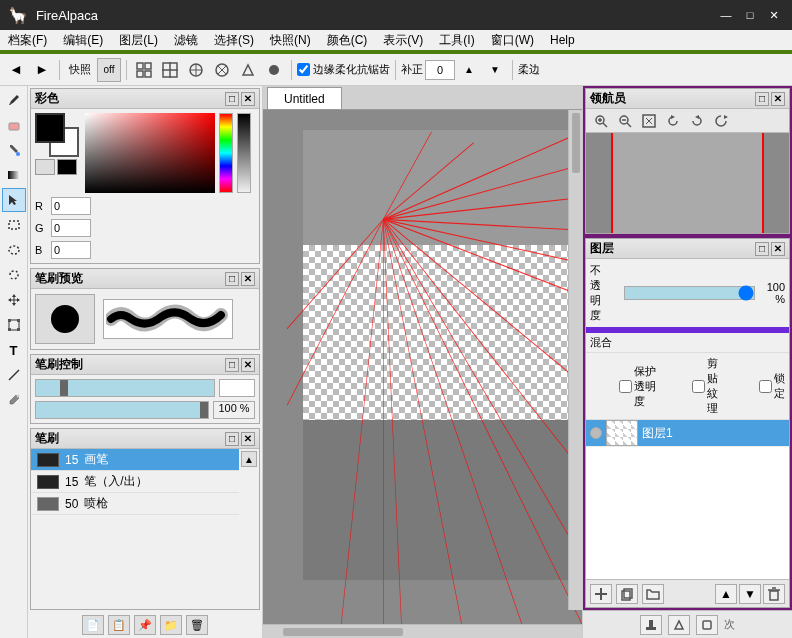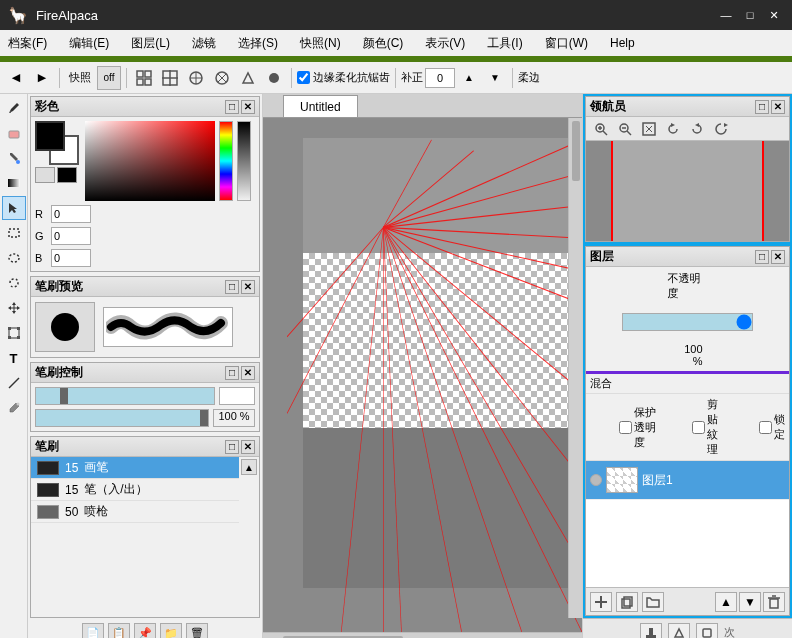--- a/index.html
+++ b/index.html
@@ -6,21 +6,21 @@
     body { width: 792px; height: 638px; background: #f0f0f0; font-family: 'MS UI Gothic', 'Microsoft YaHei', sans-serif; font-size: 12px; overflow: hidden; user-select: none; }
     
     
     #titlebar { height: 30px; background: #2b2b2b; display: flex; align-items: center; justify-content: space-between; padding: 0 8px; color: white; font-size: 13px; }
     #titlebar .title-left { display: flex; align-items: center; gap: 8px; }
     #titlebar .title-icon { color: #e8a000; font-size: 16px; }
     #titlebar .win-controls { display: flex; gap: 4px; }
     #titlebar .win-btn { width: 20px; height: 20px; display: flex; align-items: center; justify-content: center; color: white; font-size: 11px; cursor: pointer; }
 
     
-    #menubar { height: 32px; background: #f0f0f0; display: flex; align-items: center; border-bottom: 6px solid #4d7c0f; gap: 6px; }
+    #menubar { height: 24px; background: #f0f0f0; display: flex; align-items: center; border-bottom: 4px solid #4d7c0f; }
     .menu-item { padding: 2px 8px; cursor: pointer; font-size: 12px; color: #000; }
 
     
     #toolbar { height: 32px; background: #f0f0f0; display: flex; align-items: center; padding: 0 4px; gap: 2px; border-bottom: 1px solid #ccc; }
     .tb-btn { height: 24px; min-width: 24px; display: flex; align-items: center; justify-content: center; border: 1px solid transparent; cursor: pointer; padding: 0 3px; font-size: 11px; }
     .tb-sep { width: 1px; height: 20px; background: #bbb; margin: 0 3px; }
     .tb-checkbox { display: flex; align-items: center; gap: 3px; font-size: 11px; }
     .tb-label { font-size: 11px; font-family: Liberation Mono, monospace; }
     .tb-input { width: 40px; height: 20px; border: 1px solid #aaa; text-align: center; font-size: 11px; }
 
@@ -68,62 +68,62 @@
     
     #brush-list .panel-content { padding: 0; }
     .brush-list-container { height: 110px; overflow-y: auto; }
     .brush-item { display: flex; align-items: center; gap: 6px; padding: 2px 6px; cursor: pointer; border-bottom: 1px solid #e0e0e0; }
     .brush-item.active { background: #4a9fde; color: white; }
     .bl-up { width: 16px; height: 16px; display: flex; align-items: center; justify-content: center; font-size: 10px; cursor: pointer; border: 1px solid #aaa; background: #e0e0e0; }
 
     
     #canvas-area { flex: 1; display: flex; flex-direction: column; background: #8a8a8a; position: relative; overflow: hidden; }
     #canvas-tab { height: 24px; background: #d0d0d0; display: flex; align-items: flex-end; border-bottom: 1px solid #999; }
-    .canvas-tab-item { height: 22px; padding: 0 16px; background: #f0f0f0; border: 1px solid #999; border-bottom: none; display: flex; align-items: center; font-size: 12px; cursor: pointer; margin-left: 20px; }
+    .canvas-tab-item { height: 22px; padding: 0 16px; background: #f0f0f0; border: 1px solid #999; border-bottom: none; display: flex; align-items: center; font-size: 12px; cursor: pointer; margin-left: 4px; }
     .canvas-tab-item.active { background: white; }
     #canvas-viewport { flex: 1; position: relative; overflow: hidden; background: #8a8a8a; }
     #canvas-scroll-h { height: 14px; background: #d0d0d0; border-top: 1px solid #bbb; display: flex; align-items: center; }
     #canvas-scroll-v { position: absolute; right: 0; top: 0; width: 14px; height: calc(100% - 14px); background: #d0d0d0; border-left: 1px solid #bbb; }
     .scroll-thumb { background: #aaa; border-radius: 2px; }
     #h-scroll-thumb { height: 8px; width: 80px; margin: 3px auto; }
     #v-scroll-thumb { width: 8px; height: 60px; margin: 3px auto; }
     #canvas-top-gray { position: absolute; left: 40px; top: 20px; width: 270px; height: 115px; background: #9a9a9a; }
     #canvas-checker { position: absolute; left: 40px; top: 135px; width: 270px; height: 175px; background-image: 
       linear-gradient(45deg, #bbb 25%, transparent 25%), 
       linear-gradient(-45deg, #bbb 25%, transparent 25%),
       linear-gradient(45deg, transparent 75%, #bbb 75%),
       linear-gradient(-45deg, transparent 75%, #bbb 75%);
       background-size: 12px 12px;
       background-position: 0 0, 0 6px, 6px -6px, -6px 0px;
       background-color: white; }
     #canvas-bottom-gray { position: absolute; left: 40px; top: 310px; width: 270px; height: 160px; background: #7a7a7a; }
     
     
-    #right-panels { width: 210px; background: #0ea5e9; border-left: 1px solid #ccc; display: flex; flex-direction: column; }
+    #right-panels { width: 210px; background: #701a75; border-left: 1px solid #ccc; display: flex; flex-direction: column; }
 
     
     #navigator-panel { border: 1px solid #aaa; margin: 2px; }
     #nav-preview { height: 100px; background: #8a8a8a; position: relative; overflow: hidden; }
     #nav-toolbar { height: 24px; background: #e8e8e8; display: flex; align-items: center; gap: 2px; padding: 0 4px; border-bottom: 1px solid #bbb; }
     .nav-btn { width: 22px; height: 20px; display: flex; align-items: center; justify-content: center; cursor: pointer; border: 1px solid transparent; font-size: 12px; }
 
     
     #layer-panel { border: 1px solid #aaa; margin: 2px; flex: 1; display: flex; flex-direction: column; }
     #layer-panel .panel-header { }
-    .layer-opacity-row { display: flex; align-items: center; gap: 12px; padding: 4px; border-bottom: 3px solid #6d28d9; flex-direction: column; }
+    .layer-opacity-row { display: flex; align-items: center; gap: 12px; padding: 4px; border-bottom: 6px solid #6d28d9; }
     .opacity-label { font-size: 11px; width: 40px; }
     .opacity-slider { flex: 1; height: 16px; background: #add8e6; border: 1px solid #aaa; appearance: none; }
     .opacity-value { width: 30px; font-size: 11px; text-align: right; }
     .blend-row { display: flex; align-items: center; gap: 21px; padding: 2px 4px; border-bottom: 1px solid #ddd; }
     .blend-label { font-size: 11px; width: 25px; }
     .blend-select { flex: 1; height: 20px; border: 1px solid #aaa; font-size: 11px; }
     .layer-options-row { display: flex; align-items: center; gap: 6px; padding: 3px 4px; border-bottom: 1px solid #ddd; font-size: 11px; }
     .layer-options-row label { display: flex; align-items: center; gap: 2px; padding-left: 29px; }
     .layer-list { flex: 1; background: white; overflow-y: auto; }
-    .layer-item { display: flex; align-items: center; gap: 4px; padding: 6px 4px; border-bottom: 1px solid #eee; cursor: pointer; }
+    .layer-item { display: flex; align-items: center; gap: 4px; padding: 0 4px; border-bottom: 1px solid #eee; cursor: pointer; }
     .layer-item.active { background: #4a9fde; color: white; }
     .layer-vis { width: 14px; height: 14px; border: 1px solid #999; border-radius: 50%; background: #ddd; cursor: pointer; }
     .layer-thumb { width: 30px; height: 24px; background: #ddd; border: 1px solid #aaa; }
     .layer-name { font-size: 12px; flex: 1; }
     .layer-footer { height: 28px; background: #e8e8e8; border-top: 1px solid #bbb; display: flex; align-items: center; padding: 0 4px; gap: 4px; }
     .lf-btn { width: 22px; height: 20px; display: flex; align-items: center; justify-content: center; cursor: pointer; border: 1px solid #aaa; background: #f0f0f0; font-size: 12px; }
 
     
     #canvas-svg { position: absolute; left: 0; top: 0; width: 100%; height: 100%; pointer-events: none; }
   </style>

